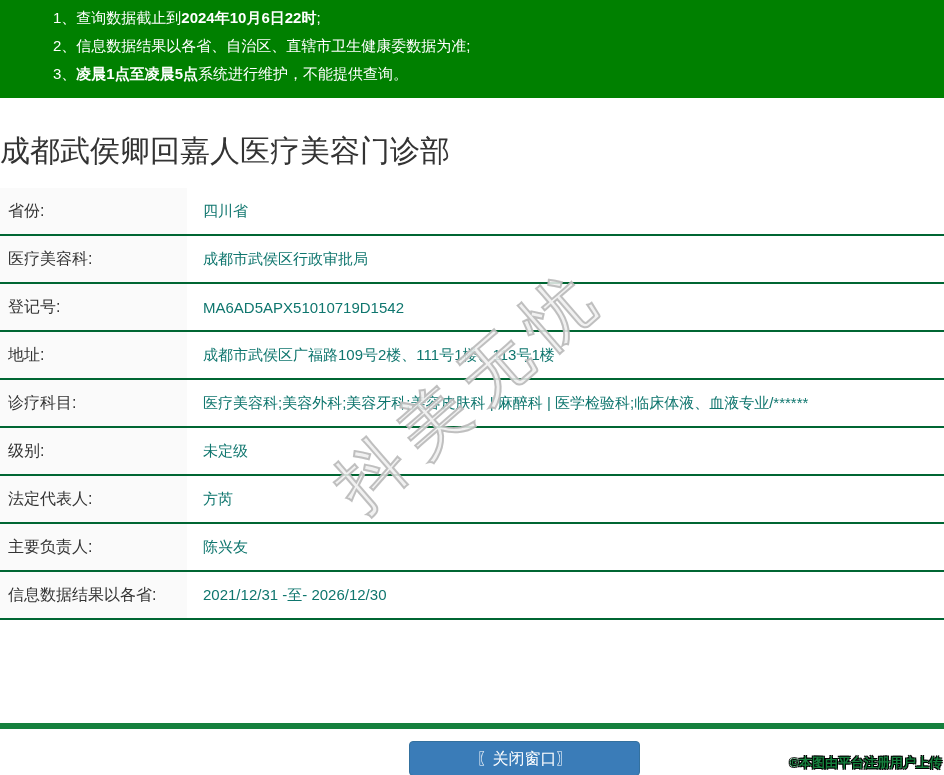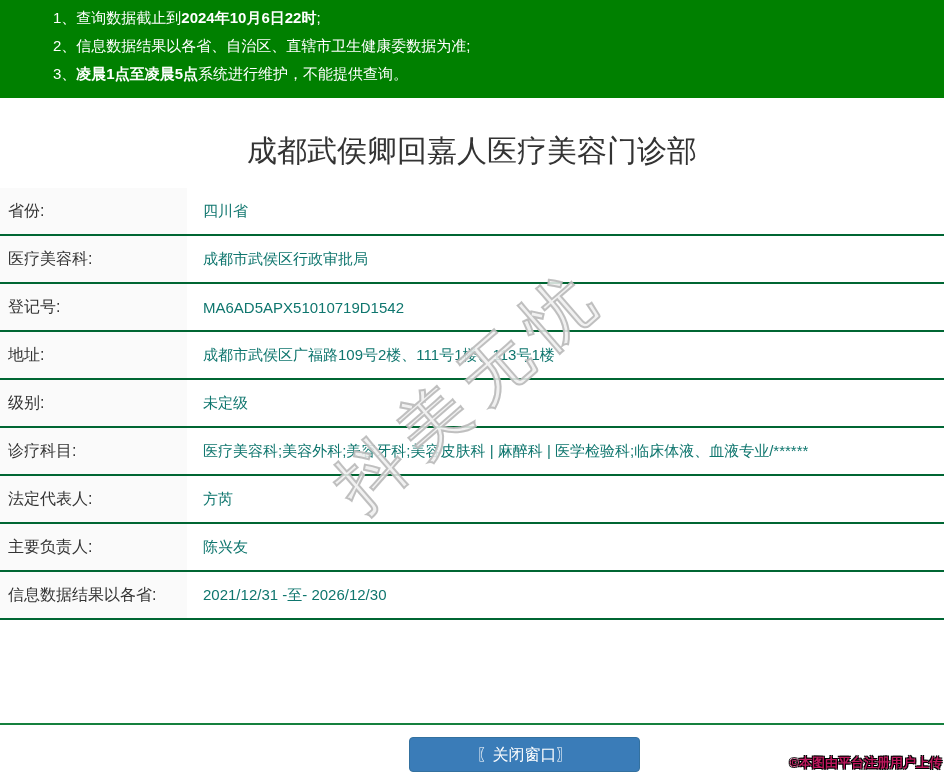--- a/index.html
+++ b/index.html
@@ -22,21 +22,20 @@
   .notice-line {
     font-size: 15px;
     line-height: 28px;
     white-space: nowrap;
   }
   .notice-line b { font-weight: bold; }
 
   
   .page-title {
     margin-top: 36px;
-    text-align: center;
     font-size: 30px;
     line-height: 34px;
     color: #333333;
     font-weight: 400;
   }
 
   
   .info-table { margin-top: 20px; width: 100%; }
   .info-row {
     display: flex;
@@ -59,21 +58,21 @@
     align-items: center;
     padding-left: 16px;
     font-size: 15px;
     color: #0f766e;
     white-space: nowrap;
   }
 
   
   .footer-spacer { height: 103px; }
   .footer {
-    border-top: 2px solid #15803d;
+    border-top: 6px solid #15803d;
     height: 36px;
     position: relative;
   }
   .close-button {
     position: absolute;
     left: 409px;
     top: 12px;
     width: 231px;
     height: 35px;
     background: #3a7cb8;
@@ -104,21 +103,21 @@
     z-index: 5;
   }
 
   
   .copyright {
     position: absolute;
     right: 2px;
     bottom: 3px;
     font-size: 13px;
     font-weight: bold;
-    color: #be185d;
+    color: #15803d;
     text-shadow: -1px -1px 0 #000, 1px -1px 0 #000, -1px 1px 0 #000, 1px 1px 0 #000;
     z-index: 6;
     white-space: nowrap;
   }
 </style>
 </head>
 <body>
 
 <div class="page">
 
@@ -143,26 +142,26 @@
       </div>
       <div class="info-row">
         <div class="info-label">登记号:</div>
         <div class="info-value">MA6AD5APX51010719D1542</div>
       </div>
       <div class="info-row">
         <div class="info-label">地址:</div>
         <div class="info-value">成都市武侯区广福路109号2楼、111号1楼、113号1楼</div>
       </div>
       <div class="info-row">
+        <div class="info-label">诊疗科目:</div>
+        <div class="info-value">医疗美容科;美容外科;美容牙科;美容皮肤科 | 麻醉科 | 医学检验科;临床体液、血液专业/******</div>
+      </div>
+      <div class="info-row">
         <div class="info-label">级别:</div>
         <div class="info-value">未定级</div>
-      </div>
-      <div class="info-row">
-        <div class="info-label">诊疗科目:</div>
-        <div class="info-value">医疗美容科;美容外科;美容牙科;美容皮肤科 | 麻醉科 | 医学检验科;临床体液、血液专业/******</div>
       </div>
       <div class="info-row">
         <div class="info-label">法定代表人:</div>
         <div class="info-value">方芮</div>
       </div>
       <div class="info-row">
         <div class="info-label">主要负责人:</div>
         <div class="info-value">陈兴友</div>
       </div>
       <div class="info-row">

